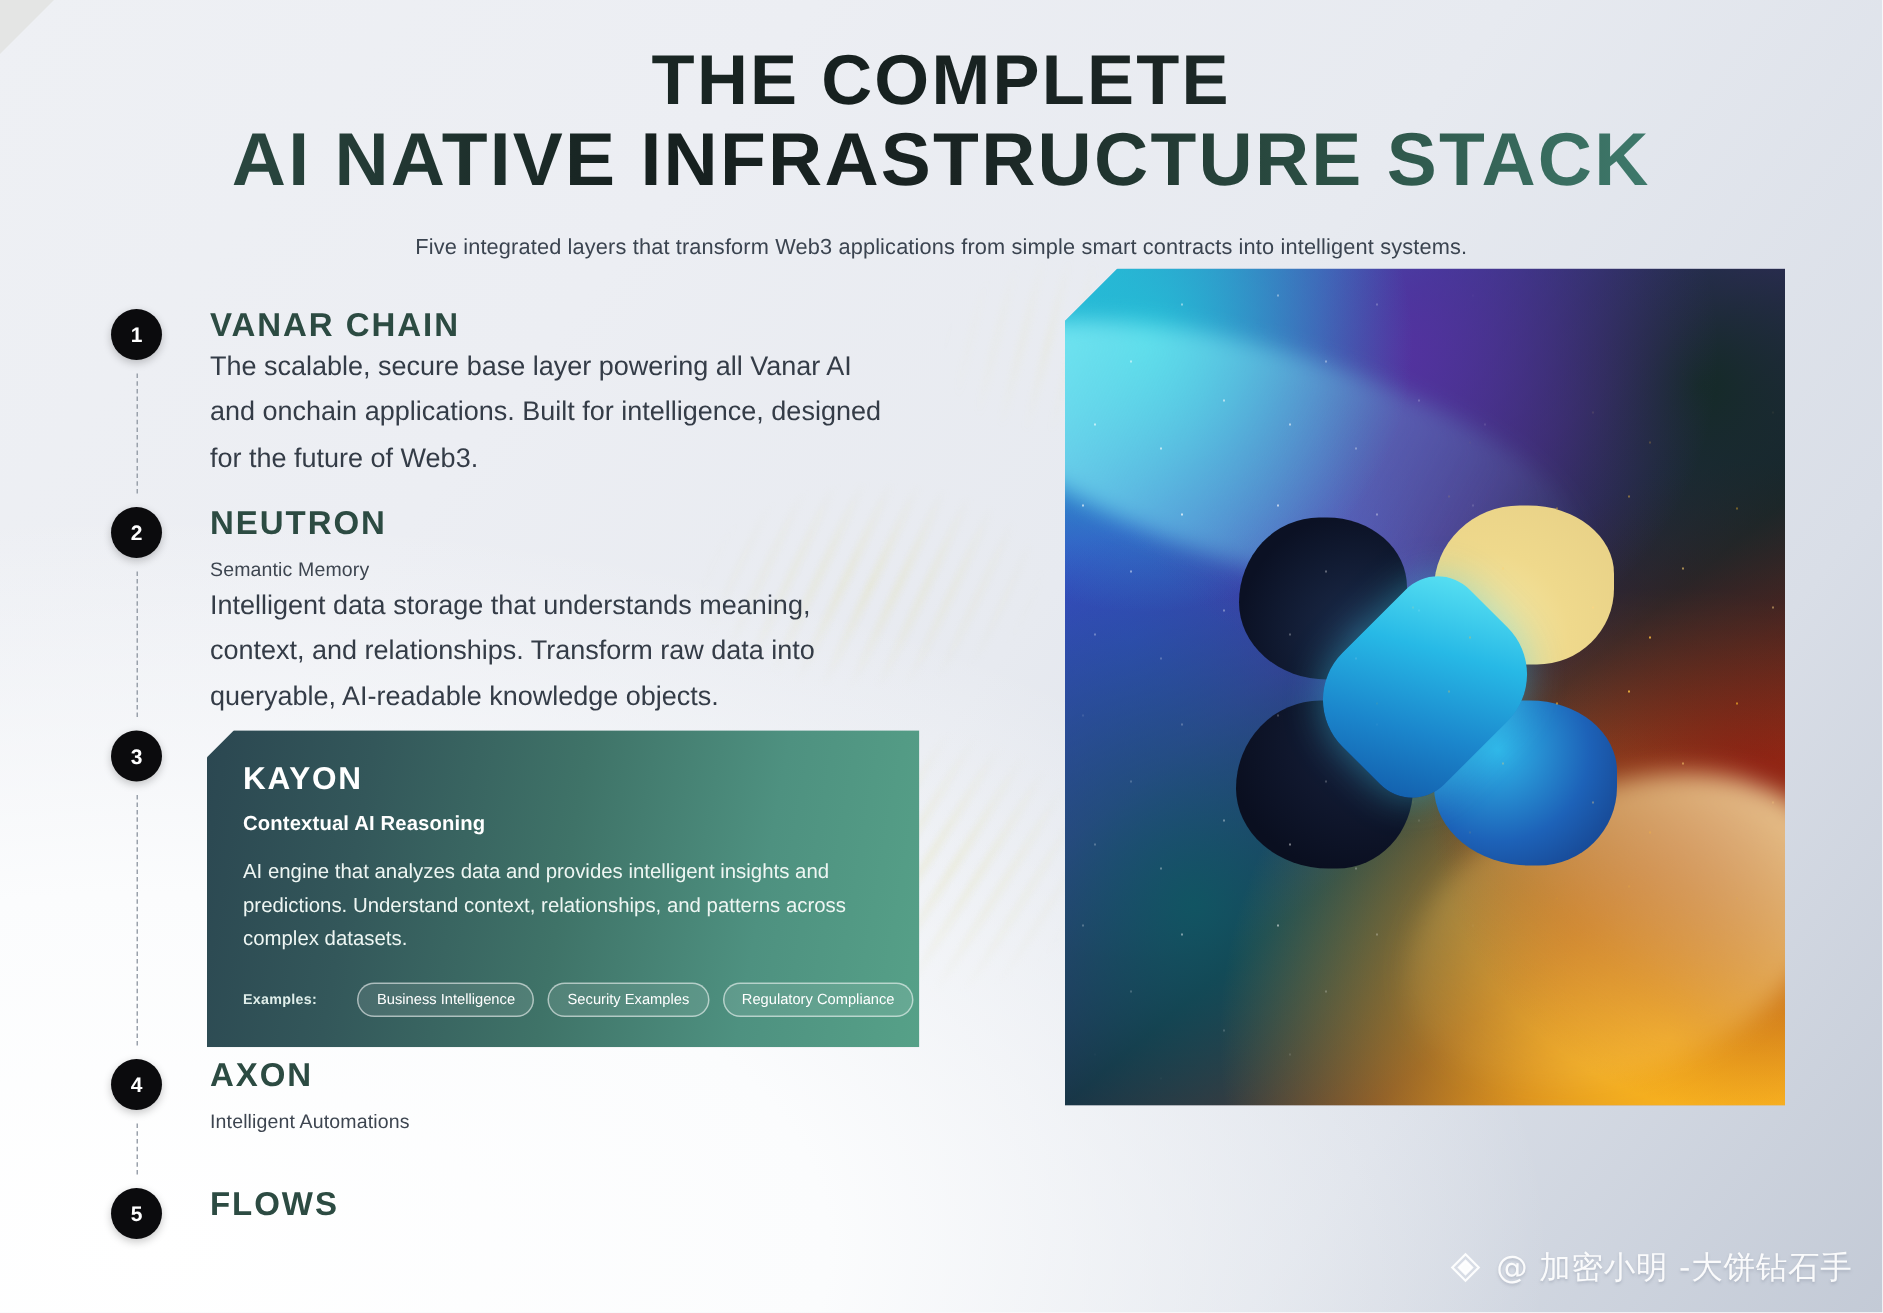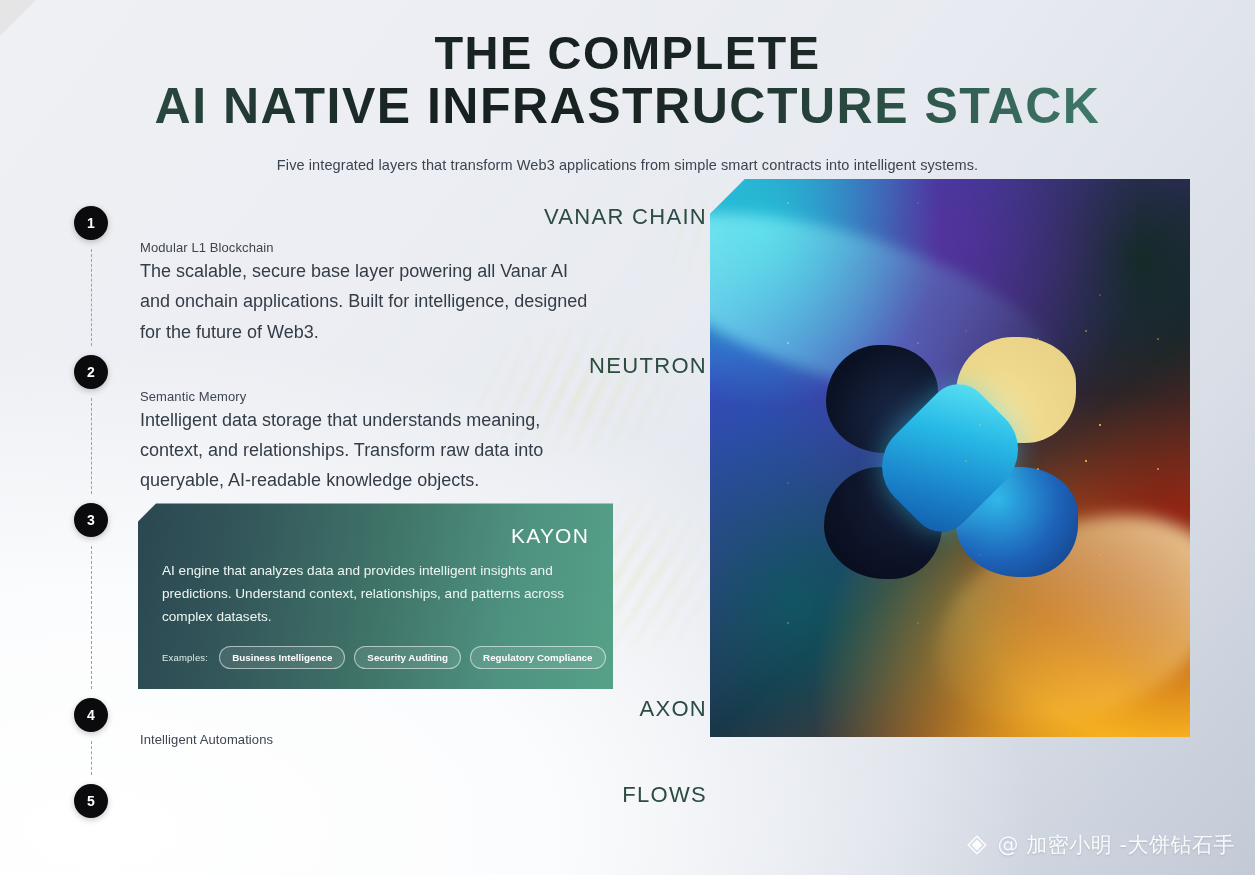--- a/index.html
+++ b/index.html
@@ -140,25 +140,24 @@
     border-left: 1.6px dashed #9aa1ab;
     margin: 9px 0 9px 0;
     min-height: 10px;
   }
   .connector.hidden { border: none; }
 
   .layer-body { flex: 1 1 auto; padding-left: 20px; padding-bottom: 8px; }
 
   .layer-name {
     font-size: 22px;
-    font-weight: 400;
+    font-weight: 700;
     letter-spacing: 1.3px;
     color: #2c4b42;
     line-height: 1;
-    text-align: right;
   }
   .layer-sub {
     margin-top: 12px;
     font-size: 13px;
     color: #3d4550;
     letter-spacing: .1px;
   }
   .layer-desc {
     margin-top: 1px;
     font-size: 18px;
@@ -187,25 +186,26 @@
   #kayon-examples {
     margin-top: 17px;
     display: flex;
     align-items: center;
     gap: 9px;
   }
   #examples-label {
     font-size: 9.5px;
     color: #dfeeea;
     letter-spacing: .2px;
-    margin-right: 2px;
+    margin-right: 18px;
+    font-weight: bold;
   }
   .pill {
     font-size: 9.8px;
-    font-weight: 700;
+    font-weight: 400;
     color: #ffffff;
     padding: 5px 12px;
     border: 1px solid rgba(255,255,255,.55);
     border-radius: 20px;
     background: rgba(255,255,255,.10);
     white-space: nowrap;
   }
 
   
   #visual-col { position: relative; flex: 1 1 auto; }
@@ -349,21 +349,20 @@
 
     <div id="timeline-col">
 
       <div class="layer-row" id="layer-row-1" style="min-height:132px">
         <div class="marker-col">
           <div class="marker">1</div>
           <div class="connector"></div>
         </div>
         <div class="layer-body">
           <div class="layer-name">VANAR CHAIN</div>
-          <div class="layer-sub">Modular L1 Blockchain</div>
           <div class="layer-desc">The scalable, secure base layer powering all Vanar AI and onchain applications. Built for intelligence, designed for the future of Web3.</div>
         </div>
       </div>
 
       <div class="layer-row" id="layer-row-2" style="min-height:132px">
         <div class="marker-col">
           <div class="marker">2</div>
           <div class="connector"></div>
         </div>
         <div class="layer-body">
@@ -374,25 +373,26 @@
       </div>
 
       <div class="layer-row" id="kayon-row" style="min-height:195px">
         <div class="marker-col">
           <div class="marker">3</div>
           <div class="connector"></div>
         </div>
         <div class="layer-body">
           <div id="kayon-card">
             <div class="layer-name">KAYON</div>
+            <div class="layer-sub">Contextual AI Reasoning</div>
             <div class="layer-desc">AI engine that analyzes data and provides intelligent insights and predictions. Understand context, relationships, and patterns across complex datasets.</div>
             <div id="kayon-examples">
               <span id="examples-label">Examples:</span>
               <span class="pill">Business Intelligence</span>
-              <span class="pill">Security Auditing</span>
+              <span class="pill">Security Examples</span>
               <span class="pill">Regulatory Compliance</span>
             </div>
           </div>
         </div>
       </div>
 
       <div class="layer-row" id="layer-row-4" style="min-height:86px">
         <div class="marker-col">
           <div class="marker">4</div>
           <div class="connector"></div>

